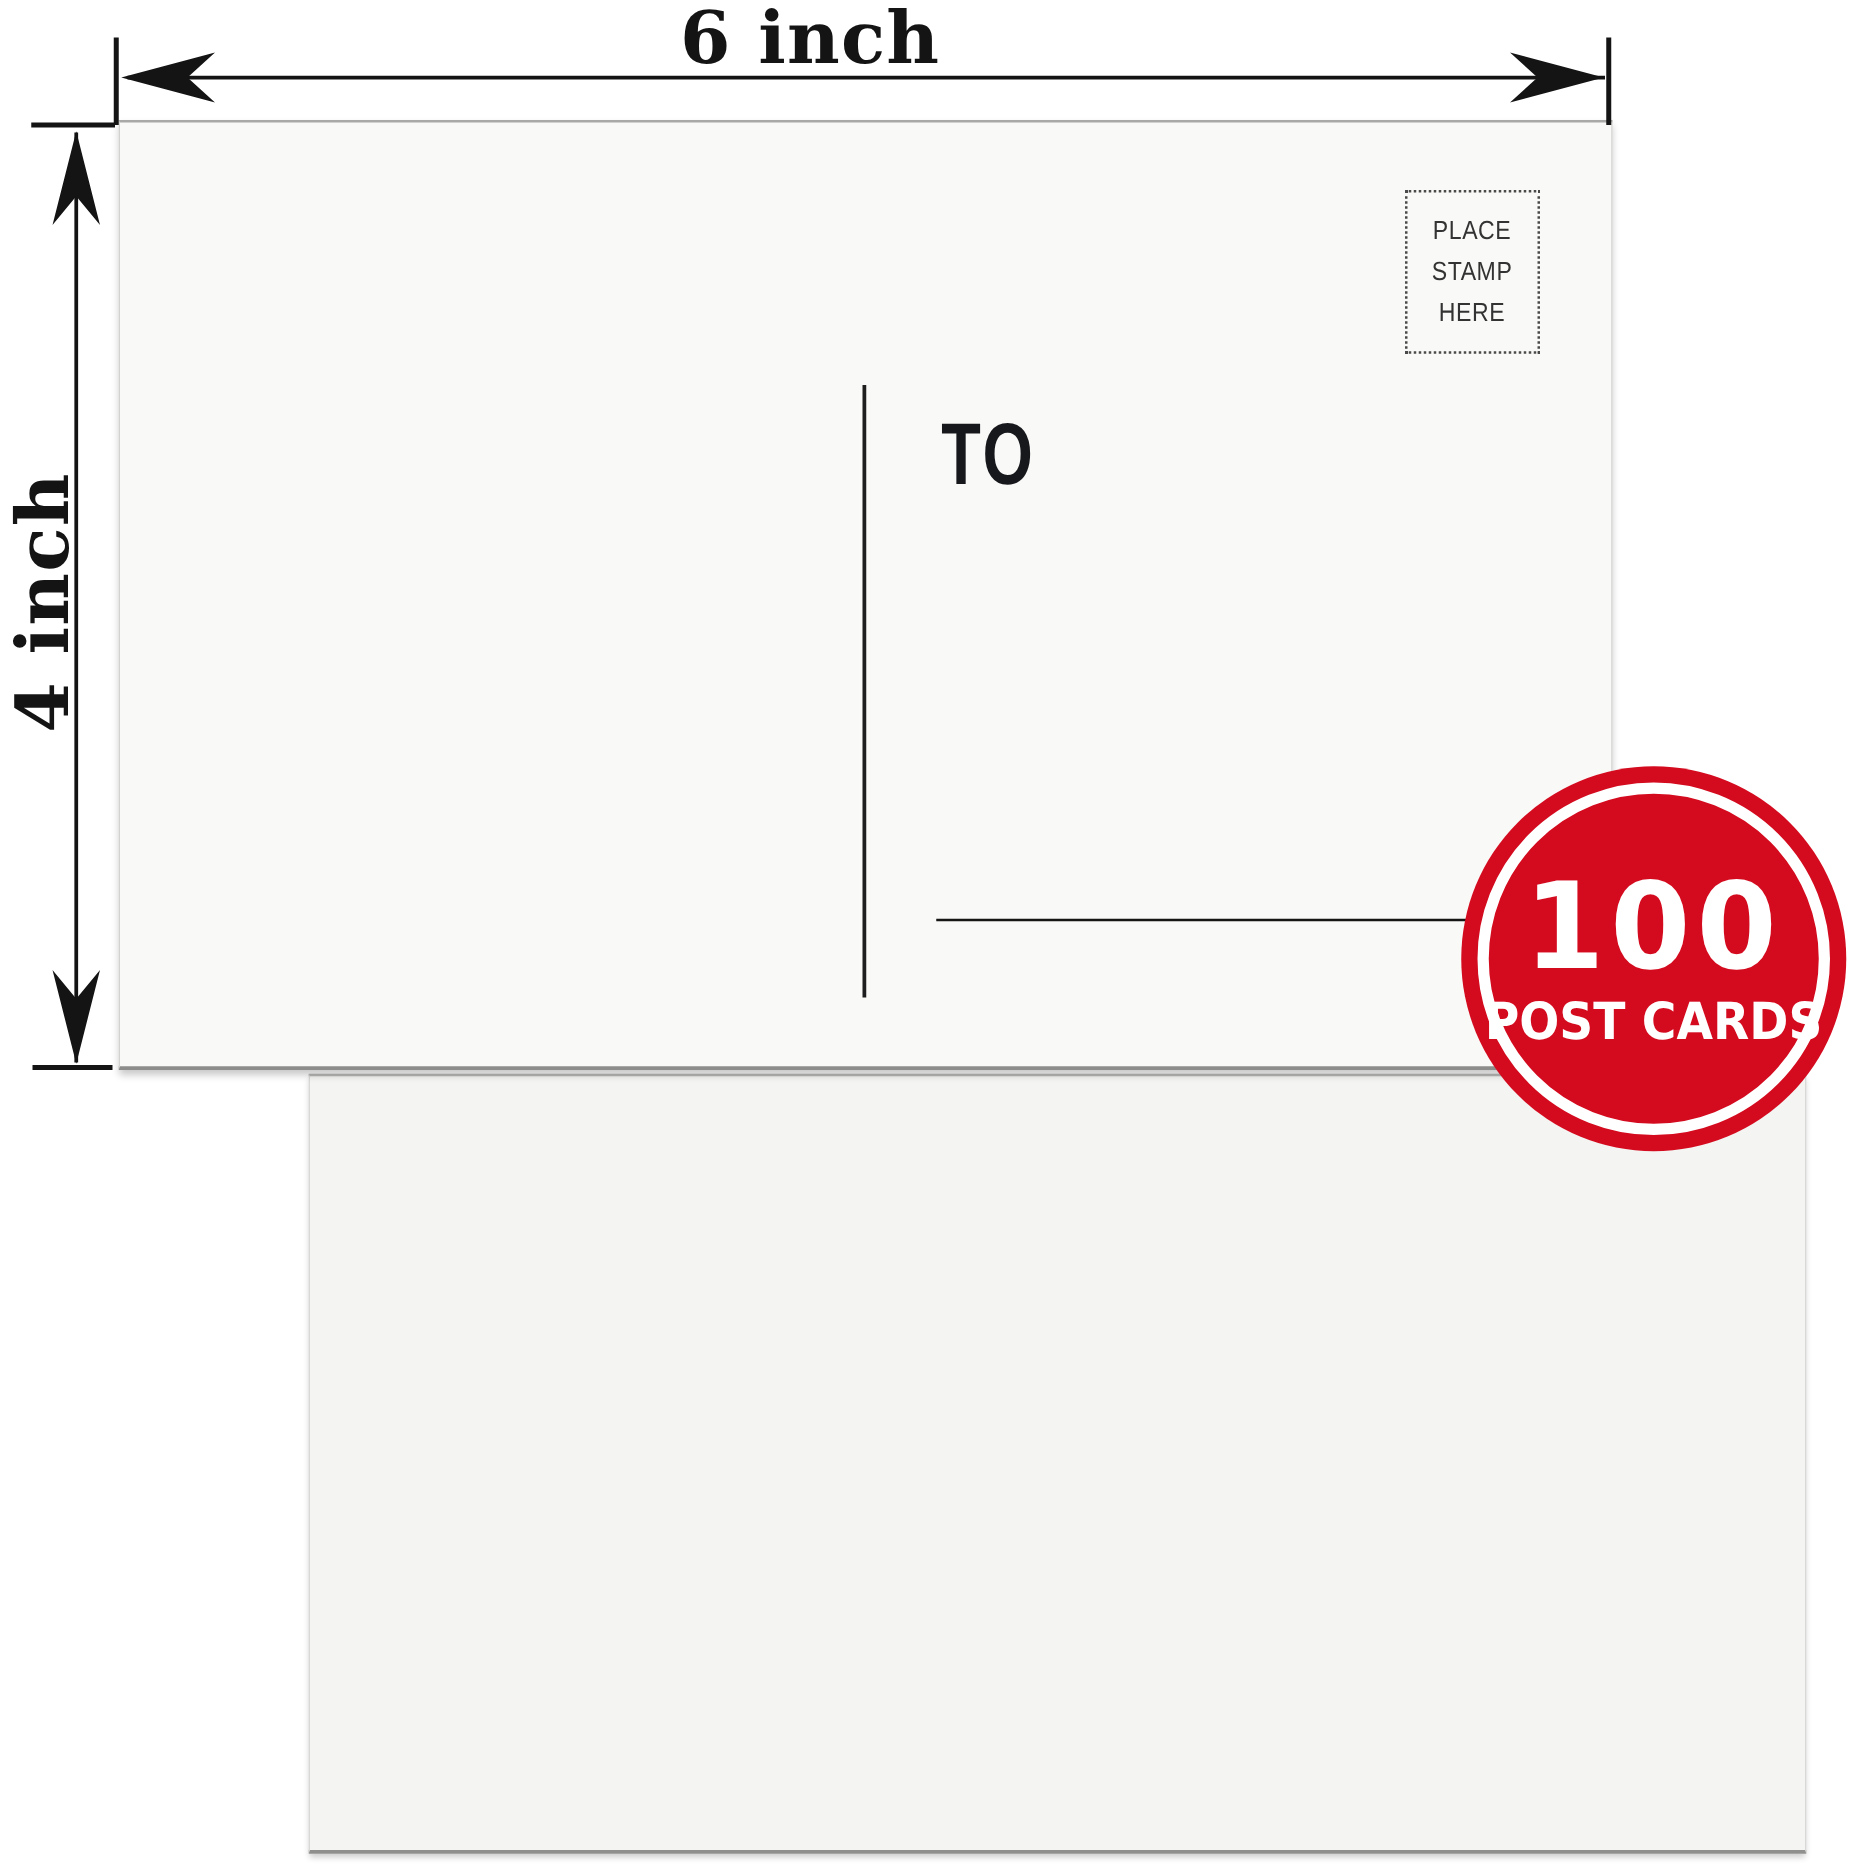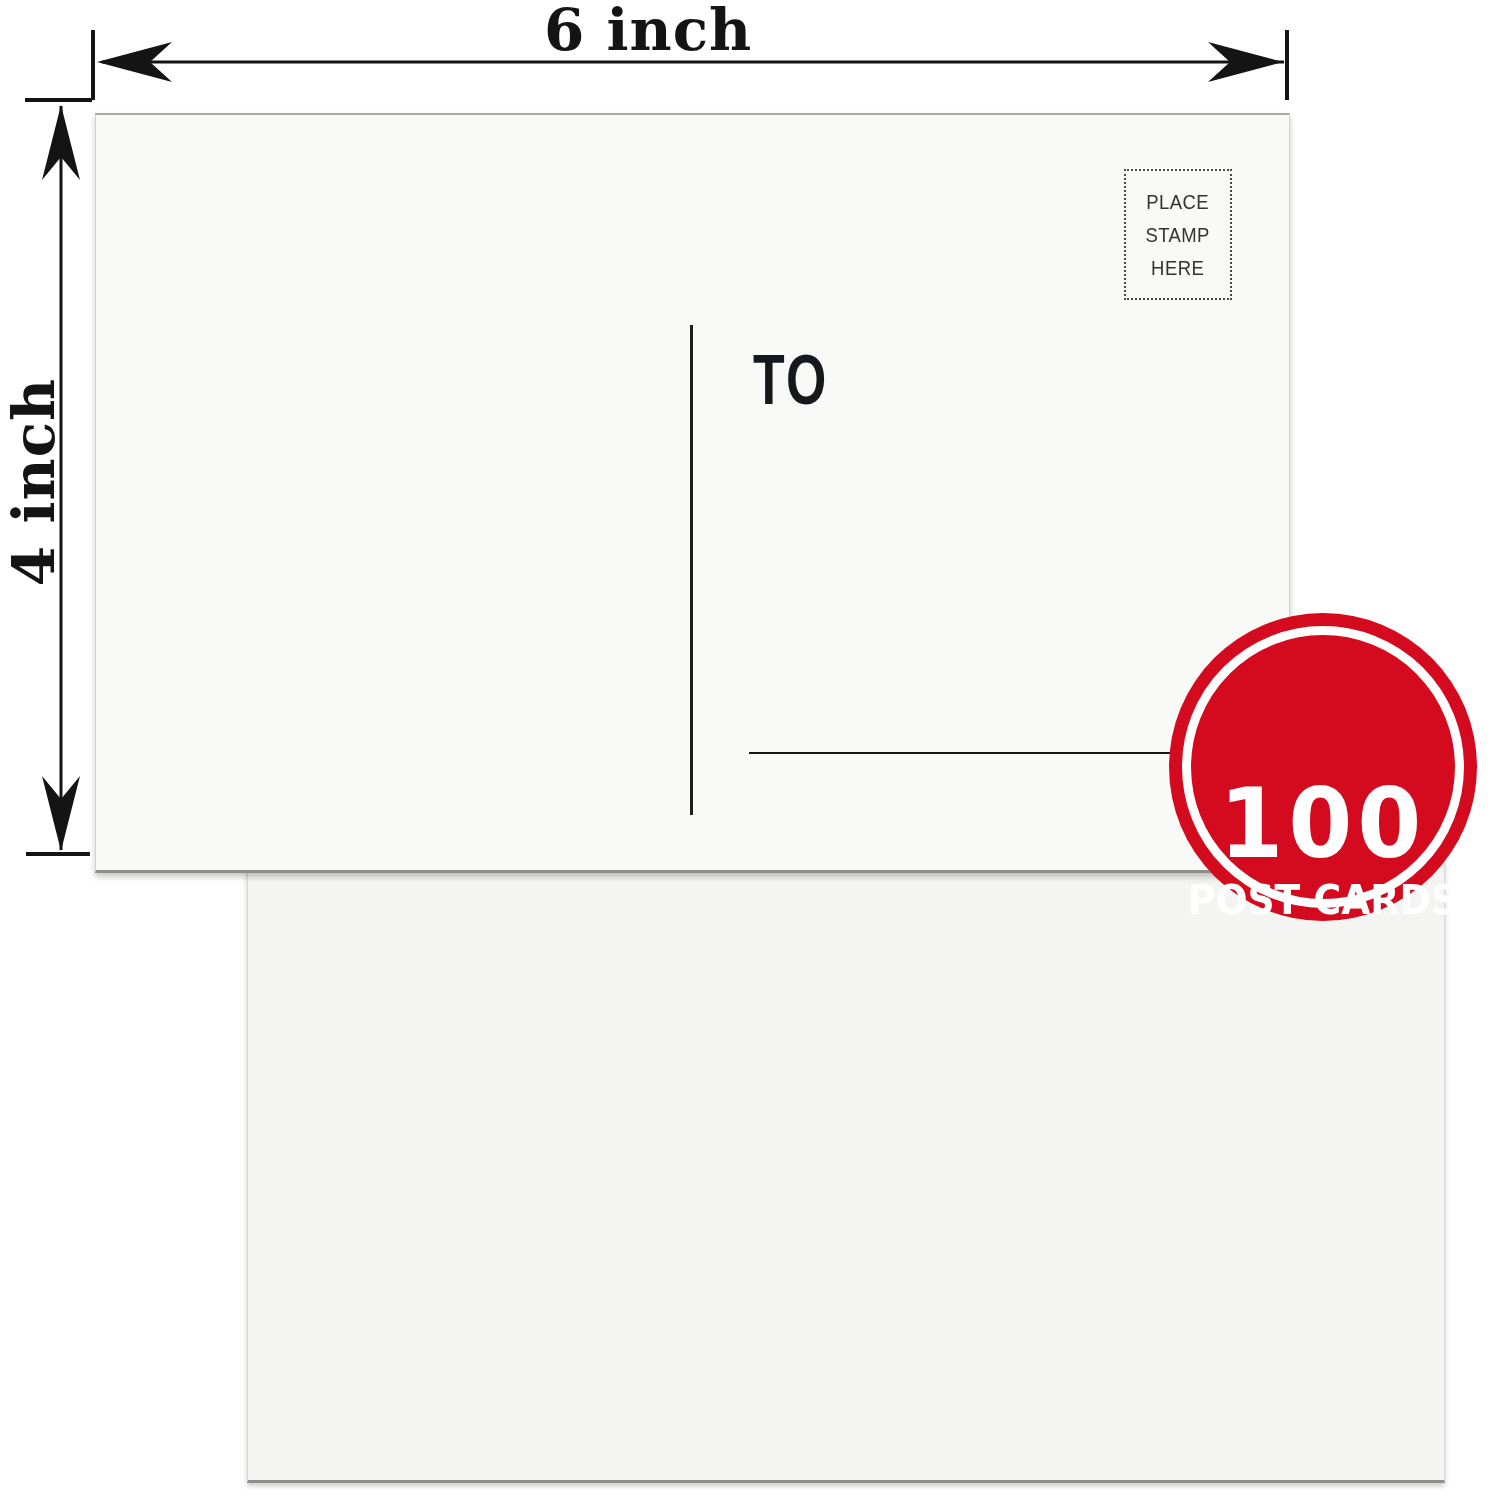--- a/index.html
+++ b/index.html
@@ -49,21 +49,21 @@
     border-top: 2px solid #b9b9b7;
     border-bottom: 3px solid #8f8f8d;
     box-sizing: border-box;
     box-shadow: 0 3px 5px rgba(0,0,0,0.20);
     z-index: 1;
   }
 
   
   .card-front {
     position: absolute;
-    left: 95px; top: 113px;
+    left: 95px; top: 96px;
     width: 1195px; height: 760px;
     background: var(--card-front-bg, #f9f9f7);
     border: 1px solid #d2d2d0;
     border-top: 2px solid #a9a9a7;
     border-bottom: 3px solid #8d8d8b;
     box-sizing: border-box;
     box-shadow: 0 4px 6px rgba(0,0,0,0.22);
     z-index: 2;
     padding-left: 34px;
   }
@@ -128,21 +128,21 @@
     inset: 13px;
     border: 9px solid var(--badge-text, #ffffff);
     border-radius: 50%;
   }
   .badge-content {
     position: absolute;
     inset: 0;
     display: flex;
     flex-direction: column;
     align-items: center;
-    justify-content: flex-end;
+    justify-content: center;
     padding-top: 6px;
     box-sizing: border-box;
   }
   .badge-count {
     font-family: "DejaVu Sans", sans-serif;
     font-weight: 700;
     font-size: 96px;
     line-height: 0.82;
     color: var(--badge-text, #ffffff);
     letter-spacing: 5px;

